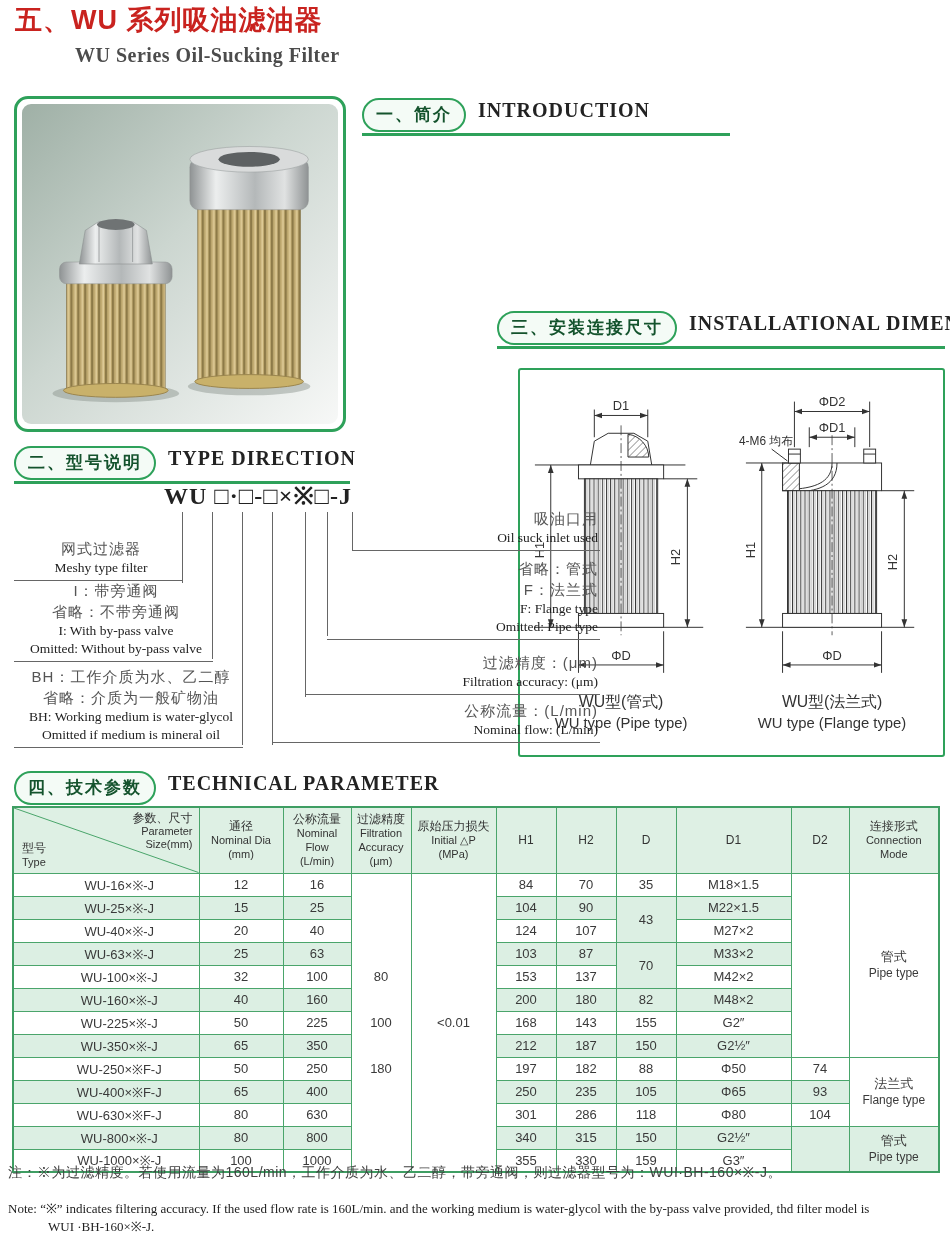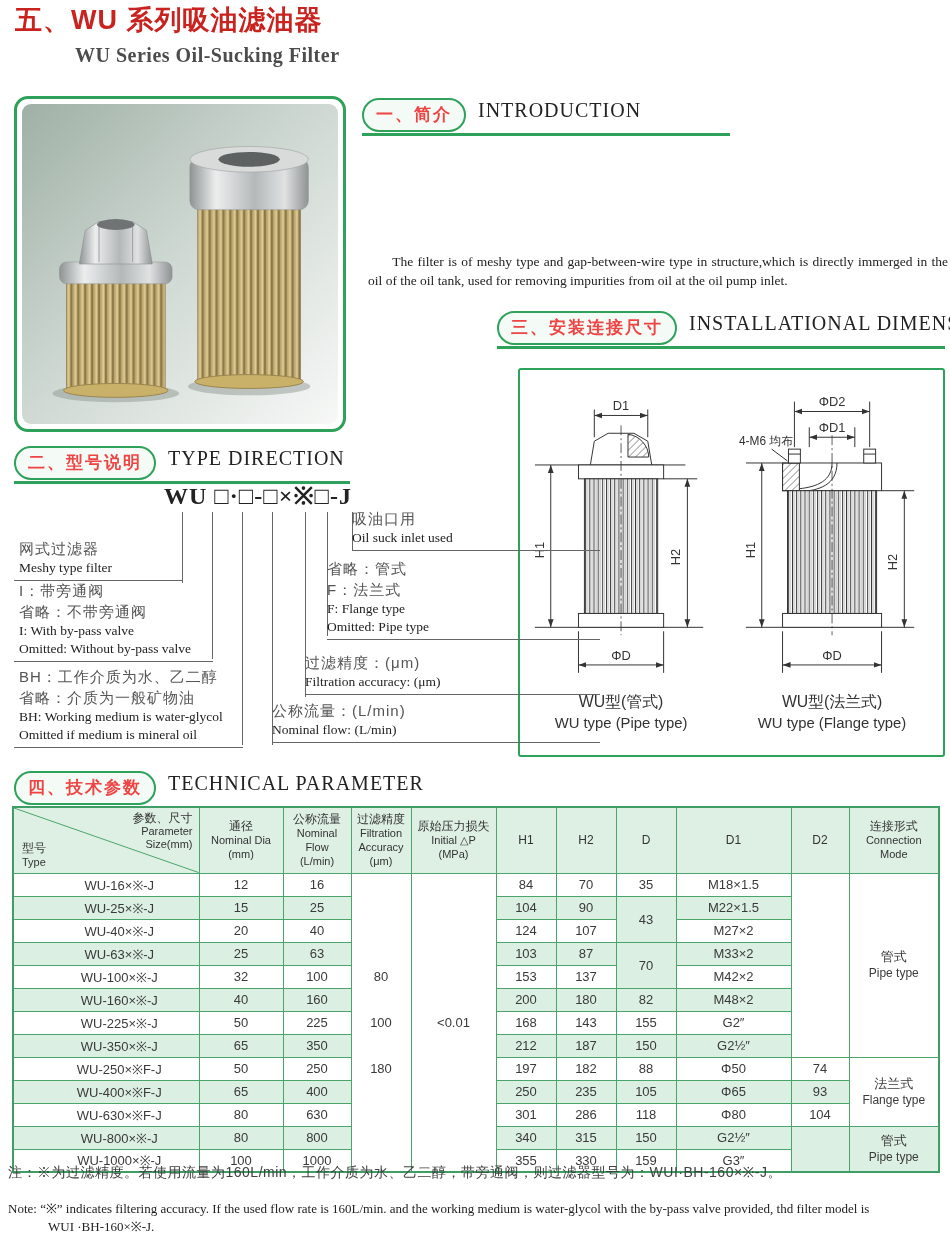--- a/index.html
+++ b/index.html
@@ -11,22 +11,22 @@
 
   
   .title-zh{left:15px;top:2px;font-size:27px;font-weight:bold;color:#c9231f;letter-spacing:1px}
   .title-en{left:75px;top:44px;font-size:20px;font-weight:bold;color:#4c4c4c;
             font-family:"Liberation Serif",serif;letter-spacing:.5px}
 
   
   .sec-head{position:absolute;height:38px;padding-bottom:5px;white-space:nowrap}
   .sec-underline{position:absolute;left:0;bottom:0;height:3px;background:var(--g)}
   .pill{display:inline-block;border:2px solid var(--g);border-radius:17px;padding:3px 12px 4px;
-        font-size:17px;font-weight:bold;color:#ef4444;background:#f4fbf6;letter-spacing:2px}
-  .sec-en{font-family:"Liberation Serif",serif;font-weight:normal;font-size:20px;color:#222;
+        font-size:17px;font-weight:bold;color:#14532d;background:#f4fbf6;letter-spacing:2px}
+  .sec-en{font-family:"Liberation Serif",serif;font-weight:bold;font-size:20px;color:#222;
           margin-left:12px;letter-spacing:1px;vertical-align:3px}
 
   
   .photo-frame{left:14px;top:96px;width:332px;height:336px;border:3px solid var(--g);
                border-radius:14px;background:#fff;padding:5px}
   .photo-frame svg{width:100%;height:100%;border-radius:9px;display:block}
 
   
   .intro-zh{left:368px;top:146px;width:578px;font-size:16px;line-height:26px;color:#57595c;
             letter-spacing:1.5px;text-indent:2em;text-align:justify}
@@ -36,22 +36,22 @@
   
   .dim-box{left:518px;top:368px;width:427px;height:389px;border:2px solid var(--g);border-radius:3px;
            background:#fff;display:flex;justify-content:space-around;align-items:flex-start;padding-top:5px}
 
   
   .model-code{left:164px;top:478px;font-family:"Liberation Serif",serif;font-size:24px;font-weight:bold;
               color:#222;letter-spacing:1px;white-space:nowrap}
   .vline{position:absolute;width:1px;background:#666}
   .td-label{position:absolute;display:flex;flex-direction:column;justify-content:flex-end;
             border-bottom:1px solid #666;padding-bottom:3px}
-  .td-label.left{text-align:left;padding-left:5px}
-  .td-label.right{padding-right:2px}
+  .td-label.left{text-align:center;padding-left:5px}
+  .td-label.right{text-align:right;padding-right:2px}
   .lz{font-size:15px;color:#555;line-height:21px;letter-spacing:1px}
   .le{font-size:13.5px;color:#222;line-height:18px;font-family:Liberation Serif, serif}
 
   
   .ptable{position:absolute;left:12px;top:806px;border-collapse:collapse;table-layout:fixed;
           width:926px;font-size:13px;color:#3a3a3a;border:2px solid #3f9e63}
   .ptable th,.ptable td{border:1px solid var(--tb);text-align:center;vertical-align:middle;overflow:hidden;padding:0}
   .ptable thead th{background:#def0e4;font-weight:normal;height:66px;font-size:12px;line-height:14px;color:#333}
   .ptable thead .sm{font-size:11px}
   .ptable tbody td{height:23px}
@@ -123,21 +123,20 @@
         <ellipse cx="230" cy="56" rx="60" ry="13" fill="#d9dbdb" stroke="#9da1a2" stroke-width="0.6"></ellipse>
         <ellipse cx="230" cy="56" rx="31" ry="7.5" fill="#5d6162"></ellipse>
       </g>
     </svg>
   </div>
 
   <div class="sec-head" style="left:362px;top:98px">
     <span class="pill">一、简介</span><span class="sec-en">INTRODUCTION</span>
     <div class="sec-underline" style="width:368px"></div>
   </div>
-  <p class="abs intro-en">The filter is of meshy type and gap-between-wire type in structure,which is directly immerged in the oil of the oil tank, used for removing impurities from oil at the oil pump inlet.</p>
 
   <div class="sec-head" style="left:497px;top:311px">
     <span class="pill">三、安装连接尺寸</span><span class="sec-en">INSTALLATIONAL DIMENSIONS</span>
     <div class="sec-underline" style="width:448px"></div>
   </div>
 
   <div class="abs dim-box">
 
     <svg class="dim-svg" viewBox="0 0 200 372" width="198" height="370">
       <defs>

